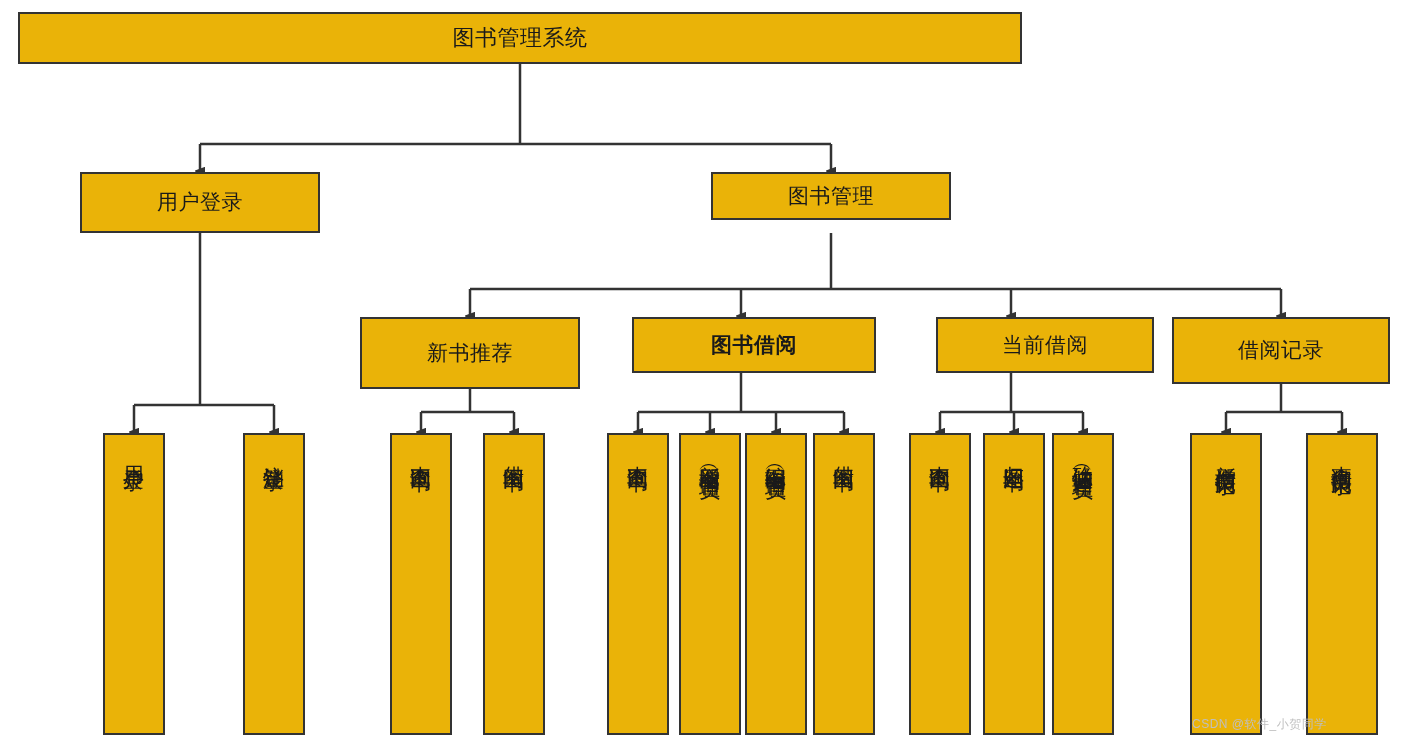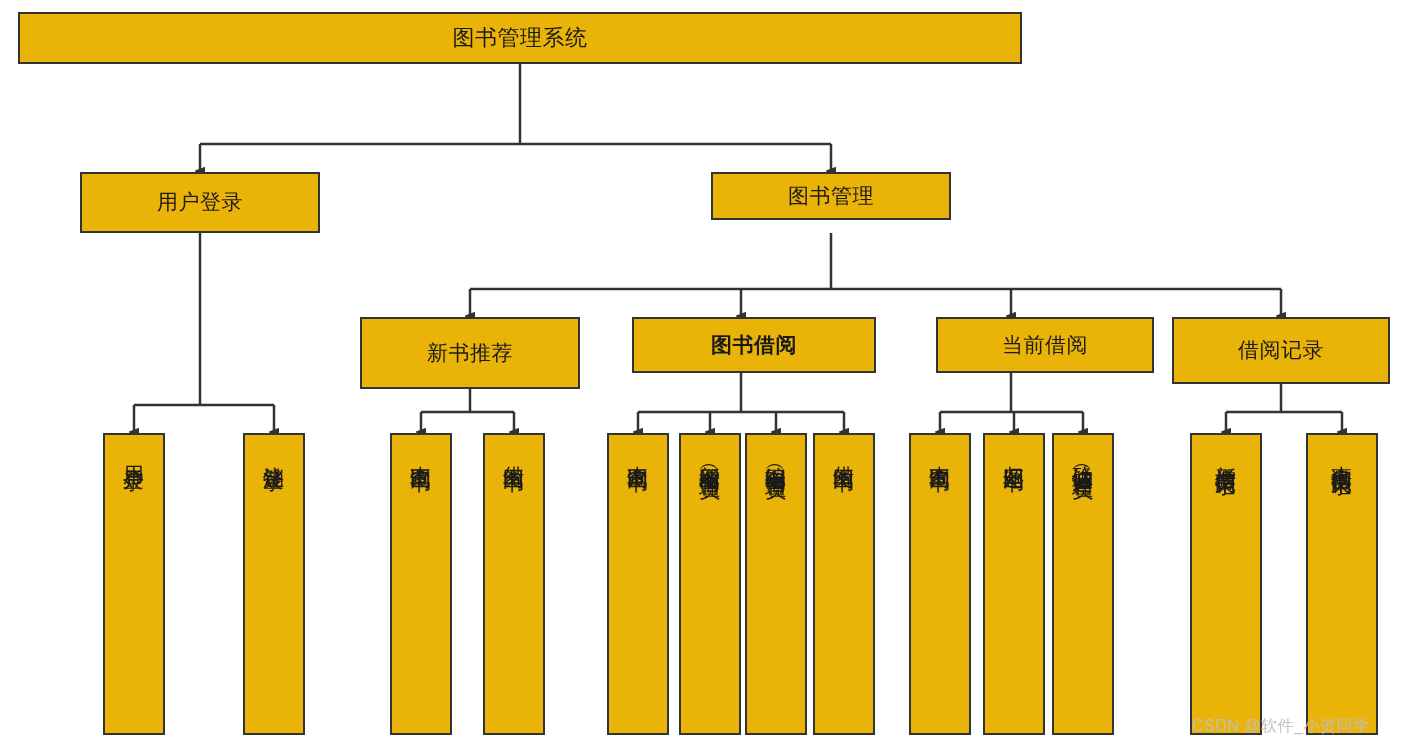--- a/index.html
+++ b/index.html
@@ -54,21 +54,21 @@
     writing-mode: vertical-rl;
     text-orientation: upright;
     font-size: 21px;
     letter-spacing: 2px;
     line-height: 1;
   }
   .node.root .label { font-size: 22px; }
   .watermark {
     position: absolute;
     color: #bfbfbf;
-    font-size: 16px;
+    font-size: 12px;
     white-space: nowrap;
     letter-spacing: 0.5px;
   }
 </style>
 </head>
 <body>
 
 <div id="canvas">
   <svg class="edges" id="edge-layer" viewBox="0 0 1405 747">
     <defs>

